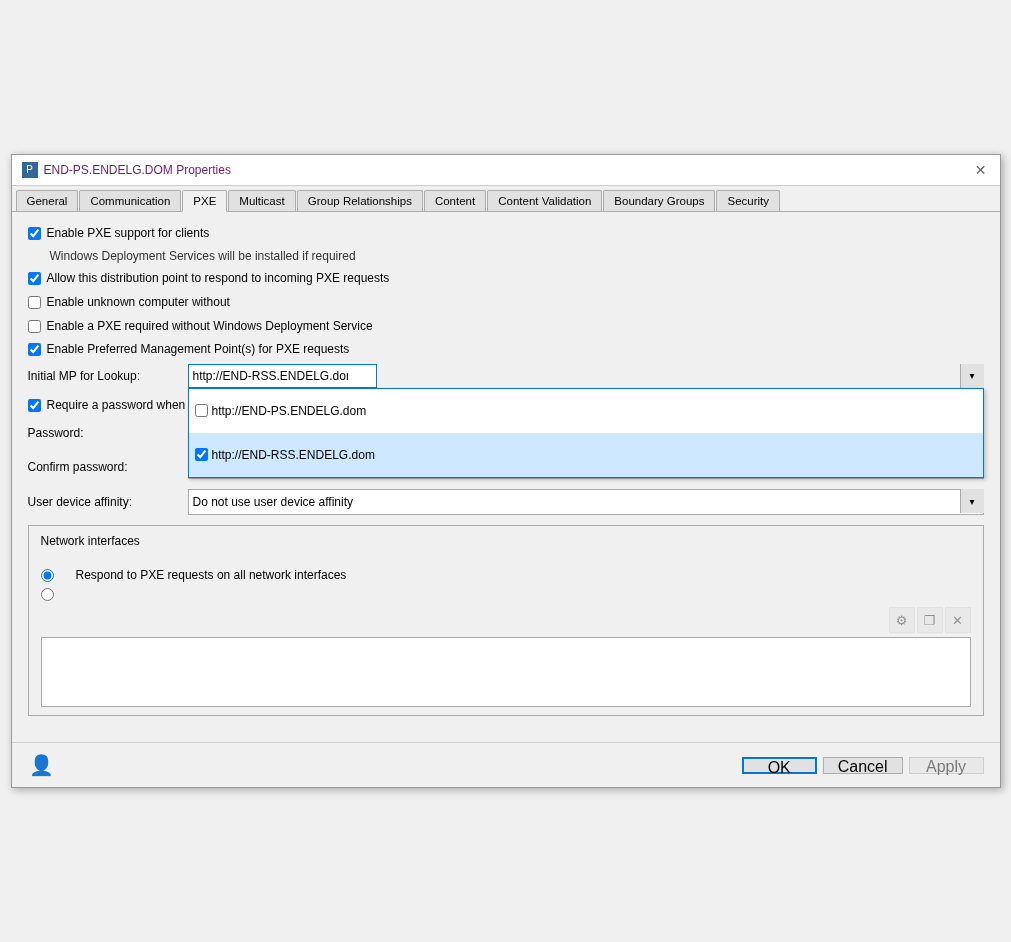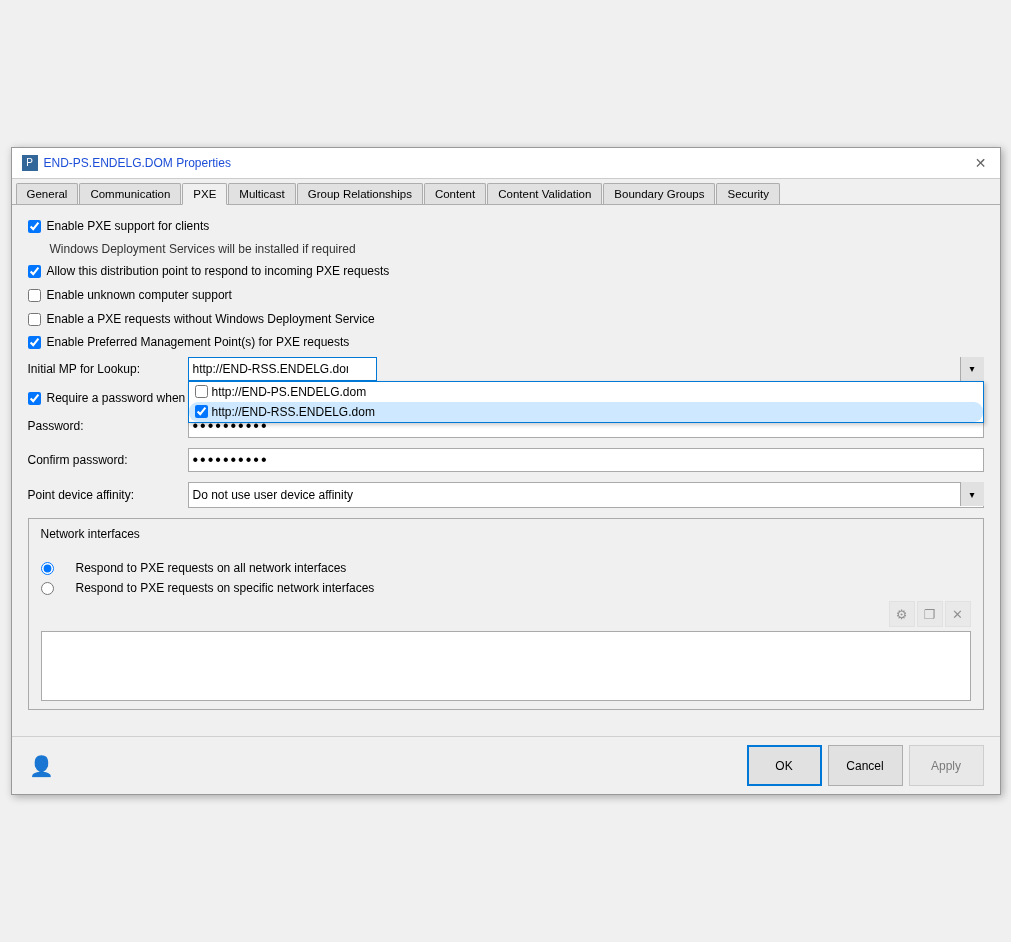--- a/index.html
+++ b/index.html
@@ -37,21 +37,21 @@
       height: 16px;
       background: #336699;
       display: inline-block;
       font-size: 10px;
       color: white;
       text-align: center;
       line-height: 16px;
     }
     .titlebar-title {
       font-size: 12px;
-      color: #1d4ed8;
+      color: #701a75;
     }
     .close-btn {
       width: 18px;
       height: 18px;
       background: none;
       border: none;
       cursor: pointer;
       font-size: 14px;
       color: #666;
       display: flex;
@@ -162,27 +162,26 @@
       position: absolute;
       top: 24px;
       left: 0;
       width: 100%;
       background: white;
       border: 1px solid #0078d7;
       z-index: 100;
       box-shadow: 2px 2px 4px rgba(0,0,0,0.2);
     }
     .dropdown-item {
-      padding: 3px 6px;
+      padding: 15px 6px;
       font-size: 12px;
       display: flex;
       align-items: center;
       gap: 4px;
       cursor: pointer;
-      border-radius: 9px;
     }
     .dropdown-item.selected { background: #cde8ff; }
     .dropdown-item input[type=checkbox] { flex-shrink: 0; }
 
     
     .password-field {
       flex: 1;
       height: 24px;
       border: 1px solid #aaa;
       background: white;
@@ -314,25 +313,25 @@
       padding: 8px 16px;
       background: #f0f0f0;
       border-top: 1px solid #d0d0d0;
     }
     .bottom-right {
       display: flex;
       gap: 6px;
     }
     .btn {
       min-width: 75px;
-      height: 41px;
+      height: 17px;
       padding: 0 14px;
       border: 1px solid #adadad;
       background: #e1e1e1;
-      font-size: 12px;
+      font-size: 16px;
       cursor: pointer;
       font-family: 'Segoe UI', sans-serif;
     }
     .btn.primary {
       border: 2px solid #0078d7;
       background: #e1e1e1;
     }
     .btn.disabled-btn {
       opacity: 0.5;
       cursor: default;
@@ -389,26 +388,26 @@
     </div>
     <div class="sub-text">Windows Deployment Services will be installed if required</div>
 
     <div class="checkbox-row">
       <input type="checkbox" id="chk_allow" checked="" style="">
       <label for="chk_allow">Allow this distribution point to respond to incoming PXE requests</label>
     </div>
 
     <div class="checkbox-row">
       <input type="checkbox" id="chk_unknown" style="">
-      <label for="chk_unknown">Enable unknown computer support</label>
+      <label for="chk_unknown">Enable unknown computer without</label>
     </div>
 
     <div class="checkbox-row">
       <input type="checkbox" id="chk_responder" style="">
-      <label for="chk_responder">Enable a PXE requests without Windows Deployment Service</label>
+      <label for="chk_responder">Enable a PXE required without Windows Deployment Service</label>
     </div>
 
     <div class="checkbox-row section-gap">
       <input type="checkbox" id="chk_preferred" checked="" style="">
       <label for="chk_preferred">Enable Preferred Management Point(s) for PXE requests</label>
     </div>
 
     <div class="form-row">
       <span class="form-label">Initial MP for Lookup:</span>
       <div class="dropdown-wrapper dropdown-open">
@@ -439,21 +438,21 @@
       <span class="form-label">Password:</span>
       <input type="password" class="password-field" value="1234567890" style="">
     </div>
 
     <div class="form-row">
       <span class="form-label">Confirm password:</span>
       <input type="password" class="password-field" value="1234567890" style="">
     </div>
 
     <div class="form-row" style="margin-top:4px;">
-      <span class="form-label">Point device affinity:</span>
+      <span class="form-label">User device affinity:</span>
       <div class="affinity-wrapper">
         <select class="affinity-select">
           <option>Do not use user device affinity</option>
           <option>Allow with manual approval</option>
           <option>Allow with automatic approval</option>
         </select>
         <div class="dropdown-arrow">
           <span>▾</span>
         </div>
       </div>
@@ -461,21 +460,20 @@
 
     <div class="group-box">
       <div class="group-box-title">Network interfaces</div>
 
       <div class="radio-row">
         <input type="radio" name="network_if" id="radio_all" checked="" style="">
         <label for="radio_all">Respond to PXE requests on all network interfaces</label>
       </div>
       <div class="radio-row">
         <input type="radio" name="network_if" id="radio_specific" style="">
-        <label for="radio_specific">Respond to PXE requests on specific network interfaces</label>
       </div>
 
       <div class="icon-toolbar">
         <button class="icon-btn disabled" title="Add">
           <span>⚙</span>
         </button>
         <button class="icon-btn disabled" title="Copy">
           <span>❐</span>
         </button>
         <button class="icon-btn disabled" title="Delete">

